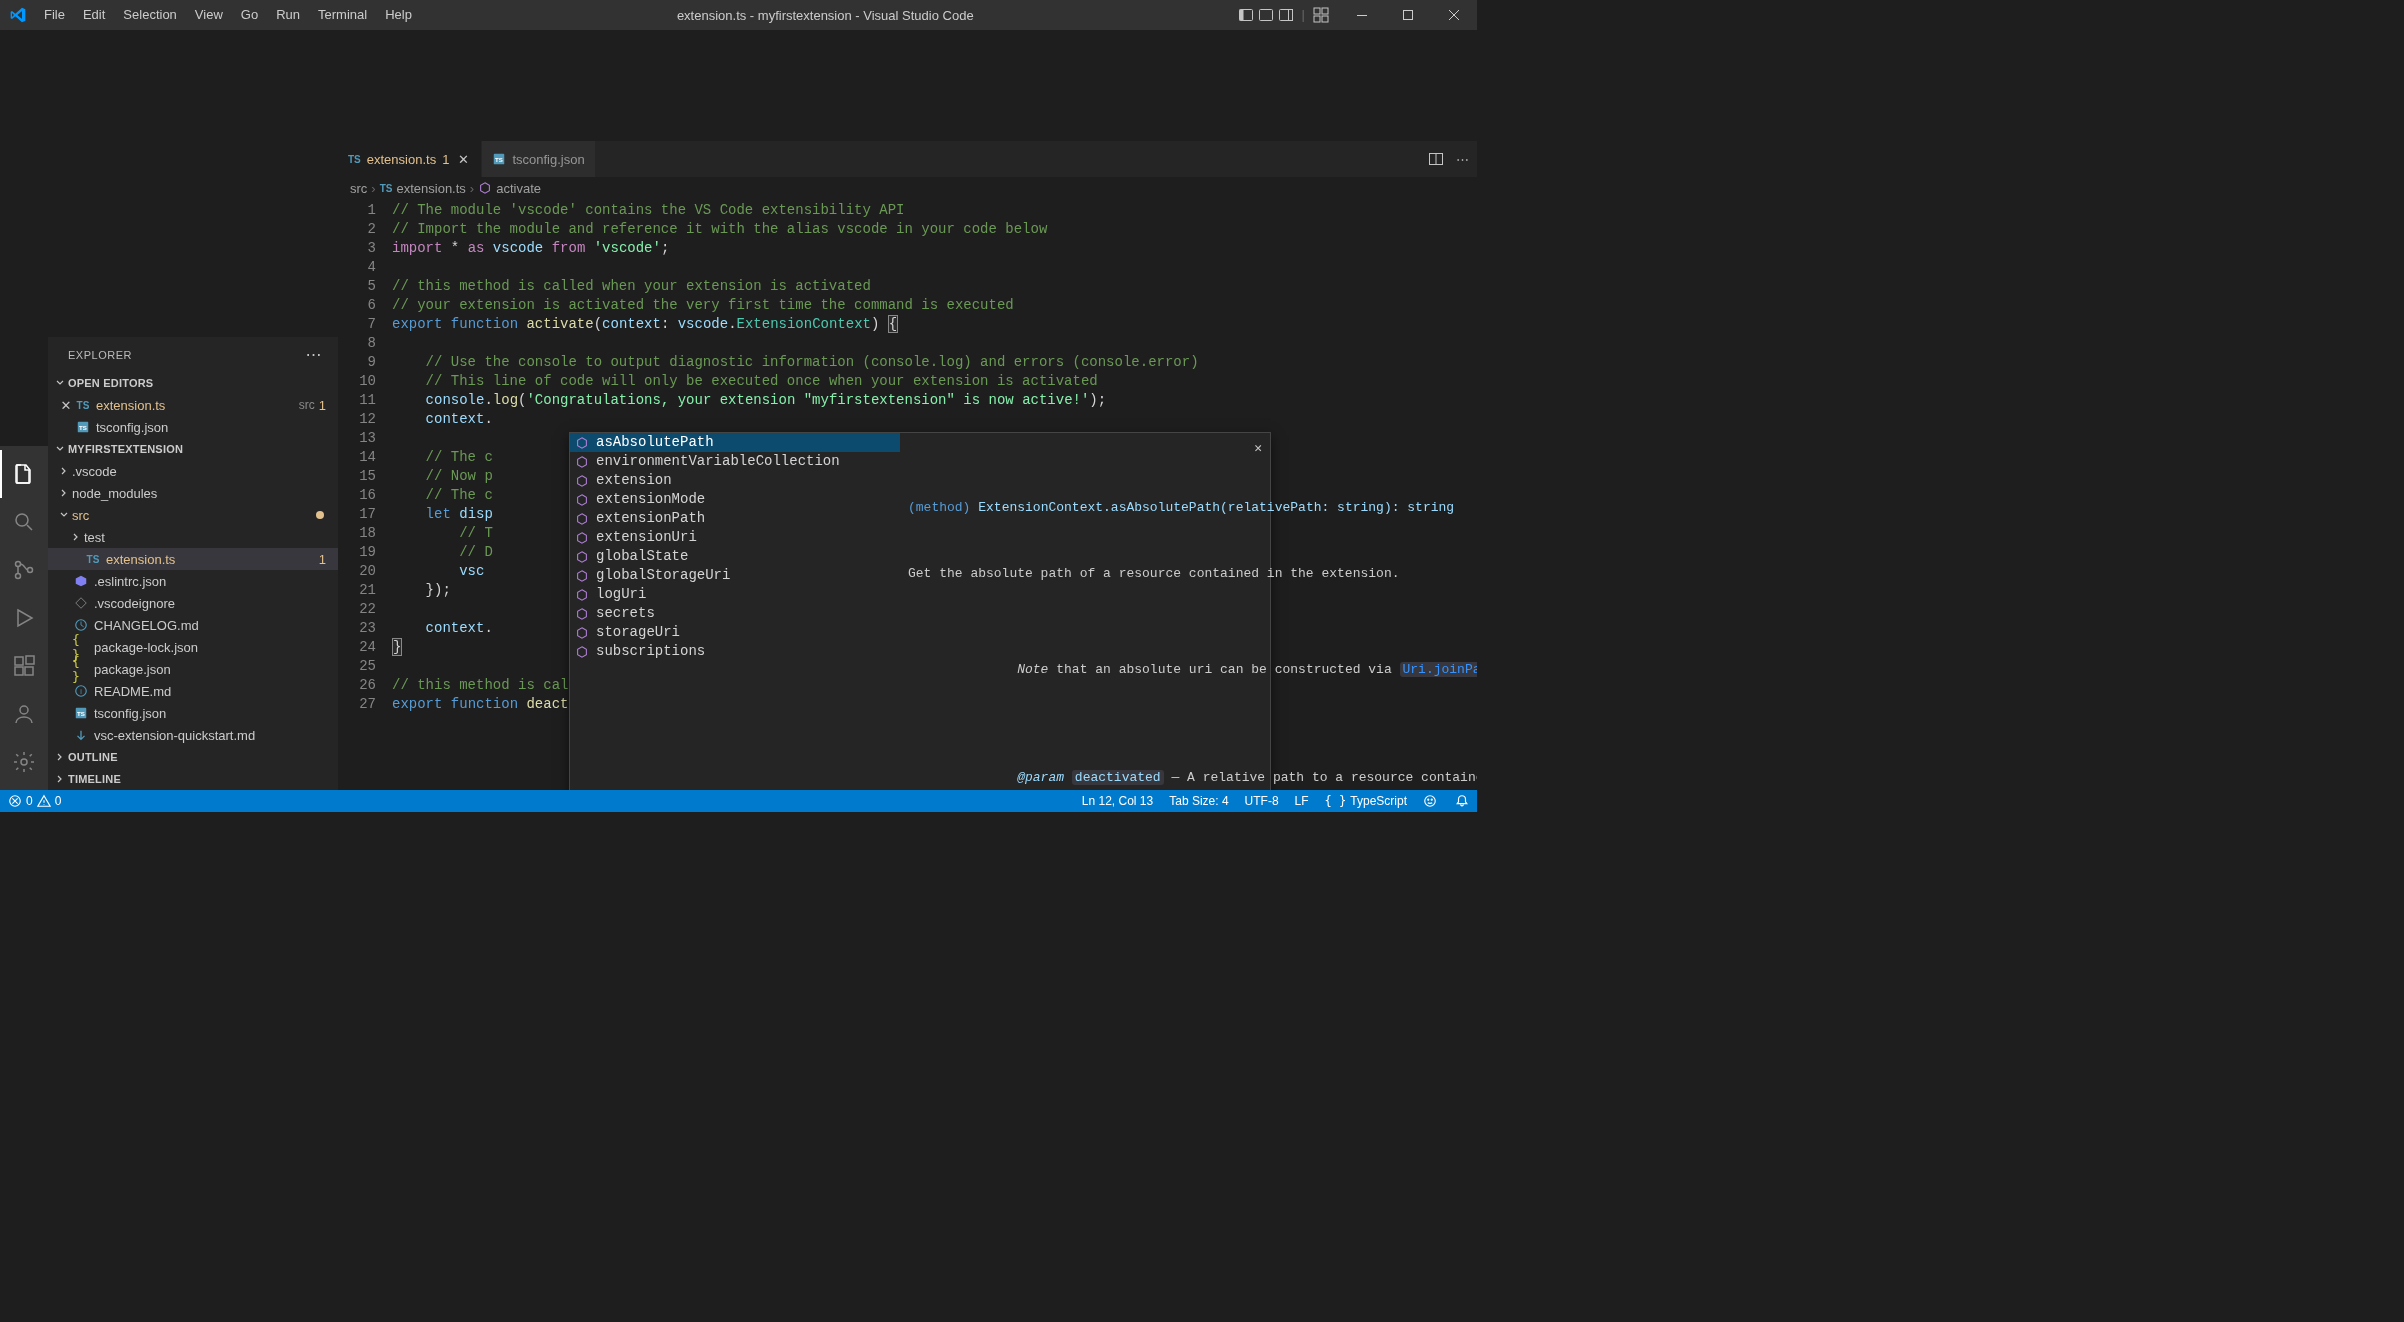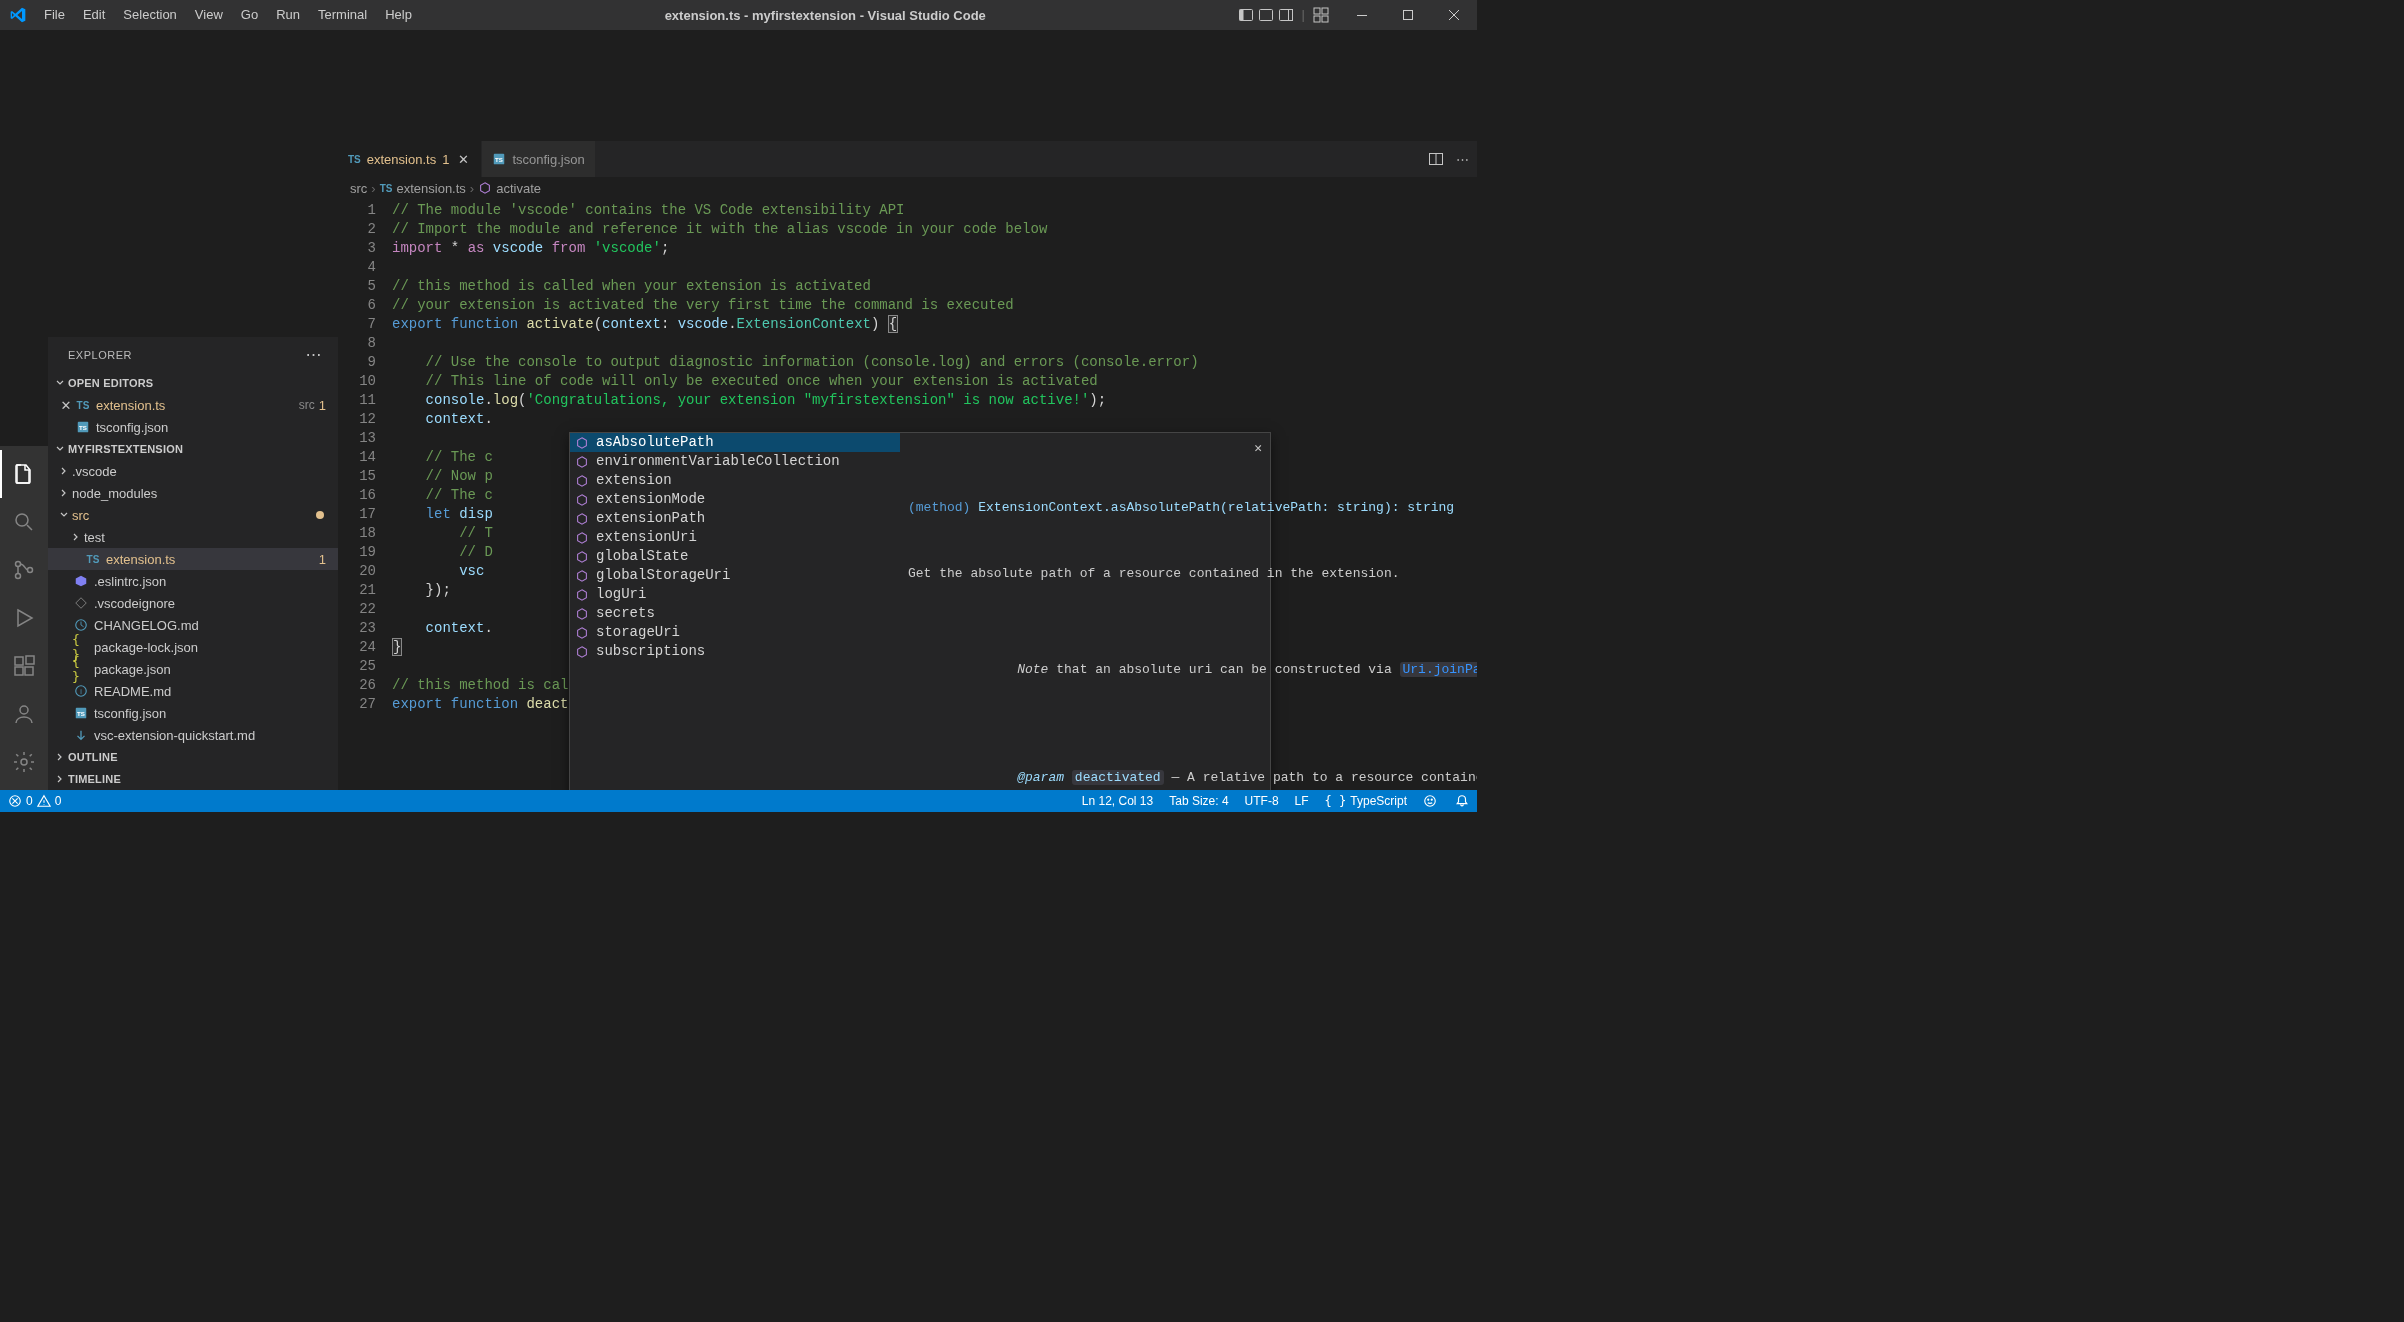--- a/index.html
+++ b/index.html
@@ -24,21 +24,21 @@
   -webkit-app-region: drag;
 }
 .titlebar .vscode-icon {
   width: 35px;
   display: flex;
   align-items: center;
   justify-content: center;
 }
 .titlebar .menu { display: flex; gap: 0; }
 .titlebar .menu-item { padding: 0 9px; cursor: pointer; line-height: 30px; }
-.titlebar .title { flex: 1; text-align: center; color: #cccccc; font-weight: bold; }
+.titlebar .title { flex: 1; text-align: center; color: #cccccc; }
 .titlebar .right { display: flex; align-items: center; gap: 2px; padding-right: 0; }
 .titlebar .layout-icons { display: flex; gap: 4px; padding: 0 8px; }
 .titlebar .layout-icon { width: 16px; height: 16px; display: flex; align-items: center; justify-content: center; color: #c5c5c5; cursor: pointer; }
 .titlebar .win-controls { display: flex; }
 .titlebar .win-btn { width: 46px; height: 30px; display: flex; align-items: center; justify-content: center; color: #cccccc; cursor: pointer; }
 
 .main { flex: 1; display: flex; overflow: hidden; align-items: flex-end; }
 
 .activity-bar {
   width: 48px;
@@ -162,21 +162,21 @@
   font-size: 14px;
   line-height: 19px;
   white-space: pre;
   padding-top: 2px;
   color: #d4d4d4;
   position: relative;
 }
 .tok-comment { color: #6a9955; }
 .tok-keyword { color: #569cd6; }
 .tok-keyword2 { color: #c586c0; }
-.tok-string { color: #22c55e; }
+.tok-string { color: #86efac; }
 .tok-func { color: #dcdcaa; }
 .tok-type { color: #4ec9b0; }
 .tok-var { color: #9cdcfe; }
 .tok-punc { color: #d4d4d4; }
 .bracket-highlight { border: 1px solid #888; background: rgba(100,100,100,0.2); }
 
 .suggest-widget {
   position: absolute;
   left: 177px;
   top: 233px;

